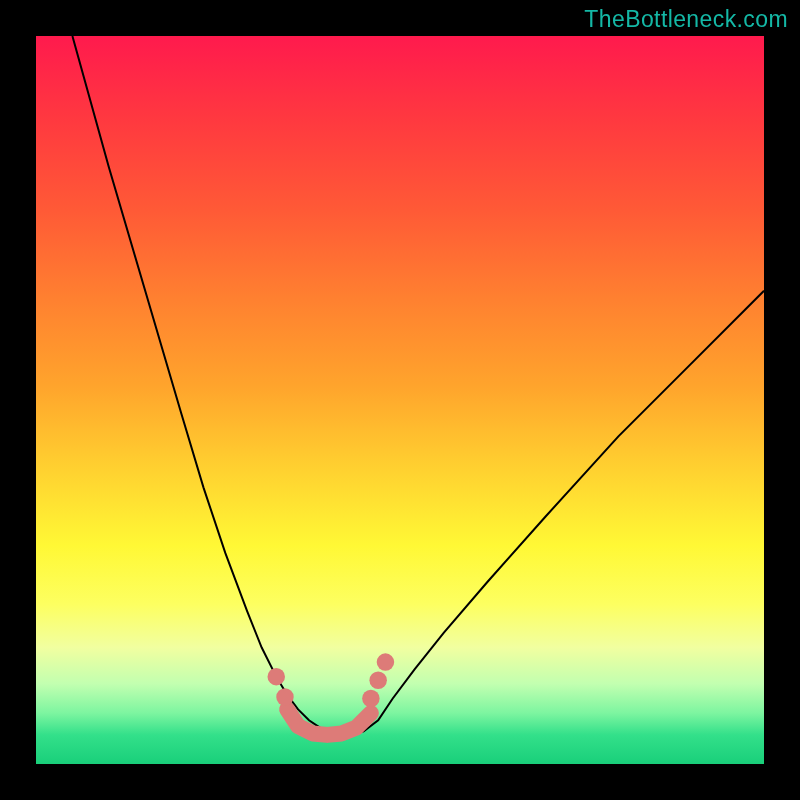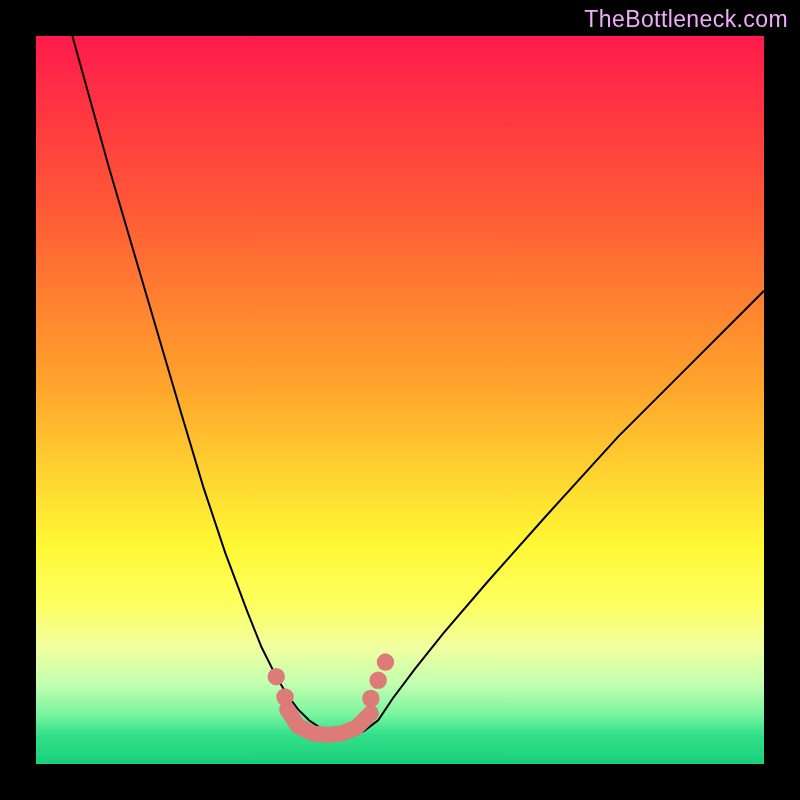--- a/index.html
+++ b/index.html
@@ -37,21 +37,21 @@
       #c2ffb0 89%,
       #7df5a0 93%,
       #33e08a 96%,
       #19cf7a 100%
     );
   }
   .watermark {
     position: absolute;
     top: 6px;
     right: 12px;
-    color: #f0abfc;
+    color: #14b8a6;
     font-size: 23px;
     font-weight: 500;
     letter-spacing: 0.4px;
     user-select: none;
   }
   svg.curves {
     position: absolute;
     left: 0;
     top: 0;
     width: 728px;

